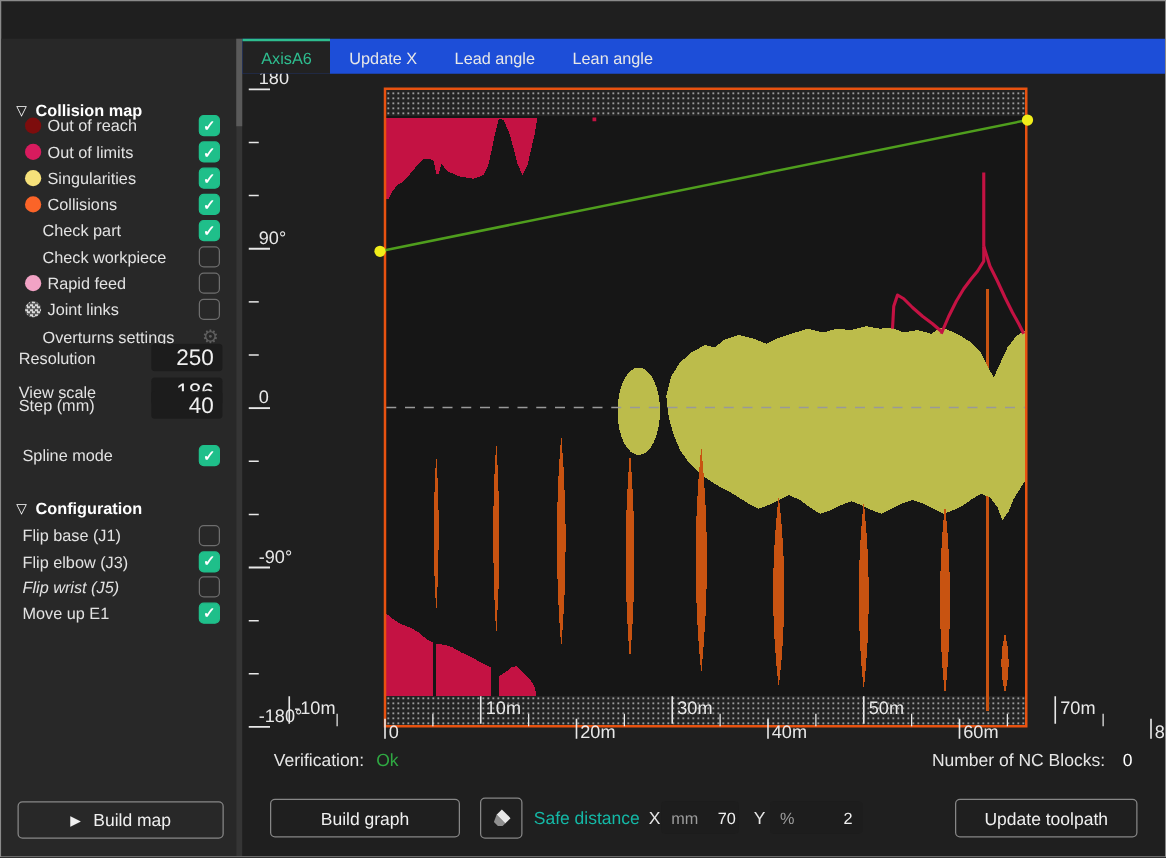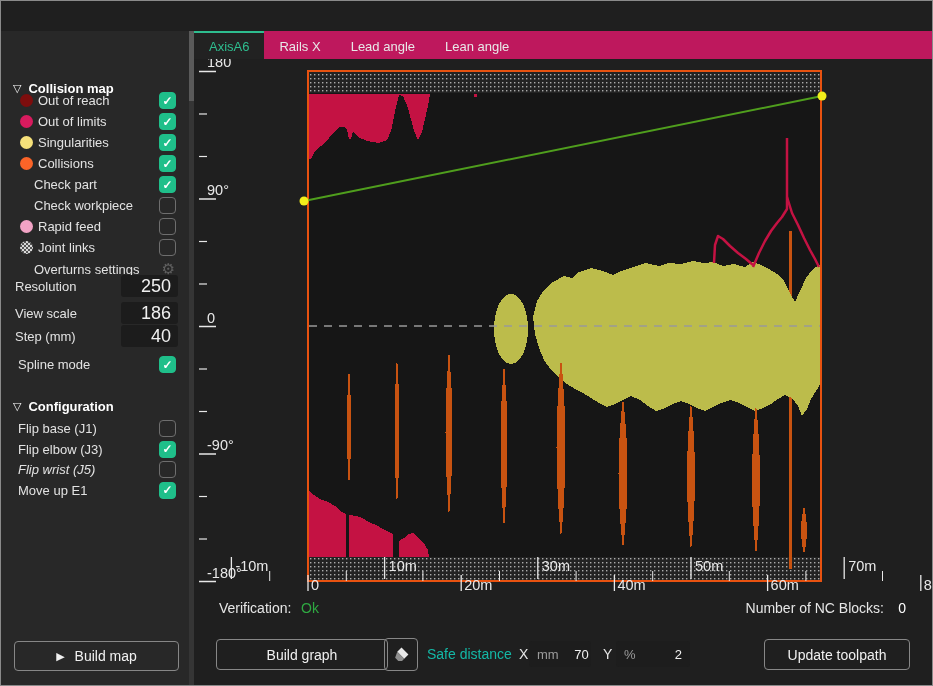--- a/index.html
+++ b/index.html
@@ -30,21 +30,21 @@
   }
   .divider .thumb {
     position:absolute; left:0; top:0; width:5px; height:70px; background:#5a5a5a;
   }
   .main {
     position:absolute; left:193px; top:30px; right:0; bottom:0;
     background:#1f1f1f;
   }
   .tabbar {
     position:absolute; left:0; top:0; right:0; height:28px;
-    background:#be185d; display:flex;
+    background:#1d4ed8; display:flex;
   }
   .tab {
     height:28px; display:flex; align-items:center; padding:0 15px;
     color:#e8e8e8; font-size:13px; border-top:2px solid transparent;
   }
   .tab.active {
     color:#2ebd8f; background:#222222; border-top:2px solid #2ebd8f;
   }
   .chart-wrap { position:absolute; left:2px; top:28px; width:740px; height:534px; }
   
@@ -76,21 +76,21 @@
   }
   .build-map { position:absolute; left:13px; right:10px; top:610px; height:30px; }
   .build-map .play { font-size:11px; margin-right:10px; }
   
   .status-row { position:absolute; left:0; right:0; top:566px; height:24px;padding-left:12px; }
   .verif-label { position:absolute; left:25px; top:3px; font-size:14px; color:#e6e6e6; }
   .verif-value { position:absolute; left:107px; top:3px; font-size:14px; color:#2fa842; }
   .nc-label { position:absolute; right:48px; top:3px; font-size:14px; color:#e6e6e6; }
   .nc-value { position:absolute; right:26px; top:3px; font-size:14px; color:#ffffff; }
   .controls-row { position:absolute; left:0; right:0; top:608px; height:36px; }
-  .build-graph { position:absolute; left:22px; top:0; width:172px; height:31px; }
+  .build-graph { position:absolute; left:22px; top:0; width:152px; height:31px; }
   .eraser-btn { position:absolute; left:190px; top:-1px; width:34px; height:33px; }
   .sd-label { position:absolute; left:233px; top:7px; font-size:14px; color:#14b8a6; }
   .sd-x { position:absolute; left:325px; top:7px; font-size:14px; color:#e6e6e6; }
   .sd-y { position:absolute; left:409px; top:7px; font-size:14px; color:#e6e6e6; }
   .unit-box {
     position:absolute; top:2px; height:26px; width:62px; background:#1d1d1d;
     border-radius:3px; display:flex; align-items:center; padding:0 8px;
   }
   .unit-box .unit { color:#9c9c9c; font-size:13px; }
   .unit-box input {
@@ -154,21 +154,21 @@
         <span class="gear">⚙</span>
       </div>
       <div class="side-row" style="top: 246px;">
         <span class="field-label">Resolution</span>
         <input class="field-input" value="250" style="">
       </div>
       <div class="side-row" style="top: 273px;">
         <span class="field-label">View scale</span>
         <input class="field-input" value="186" style="">
       </div>
-      <div class="side-row" style="top: 296px;">
+      <div class="side-row" style="top: 284px;">
         <span class="field-label">Step (mm)</span>
         <input class="field-input" value="40" style="">
       </div>
       <div class="side-row" style="top: 324px;">
         <span class="row-label nodot" style="left: 17px;">Spline mode</span>
         <span class="cb on">✓</span>
       </div>
       <div class="sec-header" style="top: 365px;">
         <span class="tri">▽</span>
         <span>Configuration</span>
@@ -195,21 +195,21 @@
       </button>
     </div>
 
   <div class="divider">
       <div class="thumb"></div>
     </div>
 
   <div class="main">
     <div class="tabbar" id="tabbar">
         <div class="tab active">AxisA6</div>
-        <div class="tab">Rails X</div>
+        <div class="tab">Update X</div>
         <div class="tab">Lead angle</div>
         <div class="tab">Lean angle</div>
       </div>
 
     <div class="chart-wrap" id="chartwrap"><svg width="740" height="534" viewBox="195 58 740 534">
           <defs>
             <pattern id="dots" width="4" height="4" patternUnits="userSpaceOnUse">
               <rect width="4" height="4" fill="#232323"></rect>
               <rect x="1" y="1" width="1.4" height="1.4" fill="#ababab"></rect>
             </pattern>

